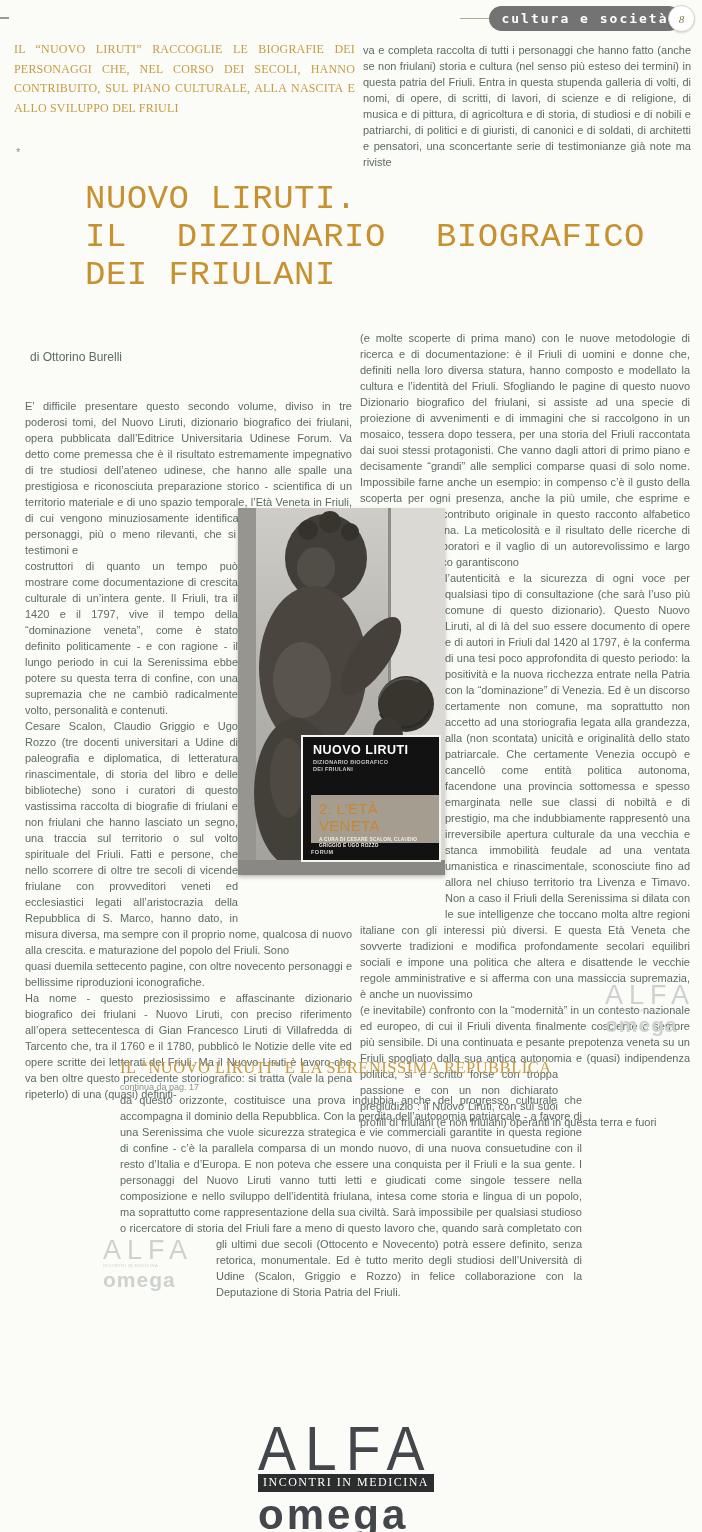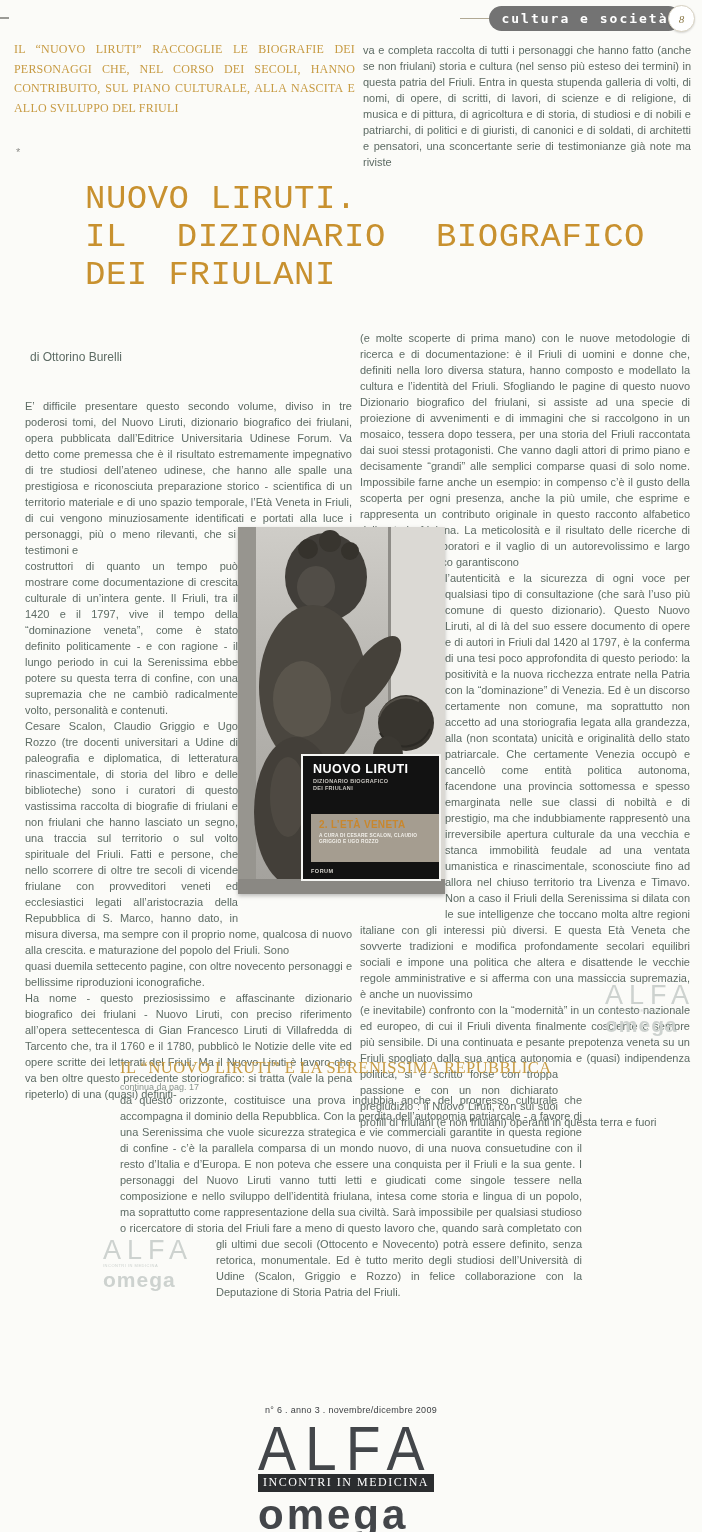--- a/index.html
+++ b/index.html
@@ -53,34 +53,34 @@
   .col-left p, .col-right p { margin:0; }
   .spacerR { float:right; width:114px; height:356px; }
   .spacerL { float:left;  width:85px;  height:338px; }
   .clear { clear:both; }
   .wm-spacer-r { float:right; width:132px; height:34px; }
   .wm-spacer-b { float:left;  width:96px;  height:56px; }
   .segue { text-align:right; padding-right:106px; font-size:9.5px; margin-top:8px; color:#5d6b64; font-weight:bold; }
   
   .photo {
     position:absolute; left:238px; top:508px; width:207px; height:367px;
-    box-shadow:0 2px 4px rgba(0,0,0,.25); overflow:hidden; background:#b5b3ae;margin-top:19px;
+    box-shadow:0 2px 4px rgba(0,0,0,.25); overflow:hidden; background:#b5b3ae;
   }
   .photo svg { display:block; }
   .book-cover {
     position:absolute; left:63px; top:227px; width:140px; height:127px;
     background:#121212; border:2px solid #f5f5f2; padding:6px 0 0 10px;
   }
   .bc-title { color:#ffffff; font-size:12.5px; font-weight:bold; letter-spacing:0.5px; }
   .bc-sub { color:#c9c6c0; font-size:5.5px; font-weight:bold; width:80px; line-height:7px; margin-top:2px; letter-spacing:0.3px; }
   .bc-band {
     position:absolute; left:8px; right:0; top:58px; height:48px;
     background:#a59d90; padding:5px 0 0 8px;
   }
-  .bc-volume { color:#c8872e; font-size:10px; font-weight:bold; letter-spacing:0.3px; }
+  .bc-volume { color:#c8872e; font-size:15px; font-weight:normal; letter-spacing:0.3px; }
   .bc-credits { color:#f1efe9; font-size:4.8px; font-weight:bold; width:105px; line-height:6px; margin-top:3px; letter-spacing:0.2px; }
   .bc-publisher { position:absolute; left:8px; top:112px; color:#d8d5cf; font-size:5.5px; font-weight:bold; letter-spacing:0.5px; }
   
   .wm { position:absolute; color:#cdd2cf; }
   .wm-right { left:605px; top:983px; width:97px; }
   .wm-left  { left:103px; top:1238px; width:97px; }
   .wm-alfa { font-size:27px; line-height:25px; letter-spacing:6px; }
   .wm-sub  { font-size:4px; letter-spacing:0.5px; line-height:5px; overflow:hidden; white-space:nowrap; }
   .wm-omega { font-size:21px; line-height:23px; font-weight:bold; letter-spacing:1px; }
   
@@ -203,20 +203,19 @@
       <span>due secoli (Ottocento e Novecento) potrà essere definito, senza retorica, monumentale. Ed è tutto merito degli studiosi dell’Università di Udine (Scalon, Griggio e Rozzo) in felice collaborazione con la Deputazione di Storia Patria del Friuli.</span>
     </p>
   </div>
 
   <div class="wm wm-left">
     <div class="wm-alfa">ALFA</div>
     <div class="wm-sub">INCONTRI IN MEDICINA</div>
     <div class="wm-omega">omega</div>
   </div>
 
-  <div class="footer-issue">n° 6 . anno 3 . novembre/dicembre 2009</div>
   <div class="footer-logo">
     <div class="f-alfa">ALFA</div>
     <div class="f-bar">INCONTRI IN MEDICINA</div>
     <div class="f-omega">omega</div>
   </div>
 
 </div>
 
 </body></html>

